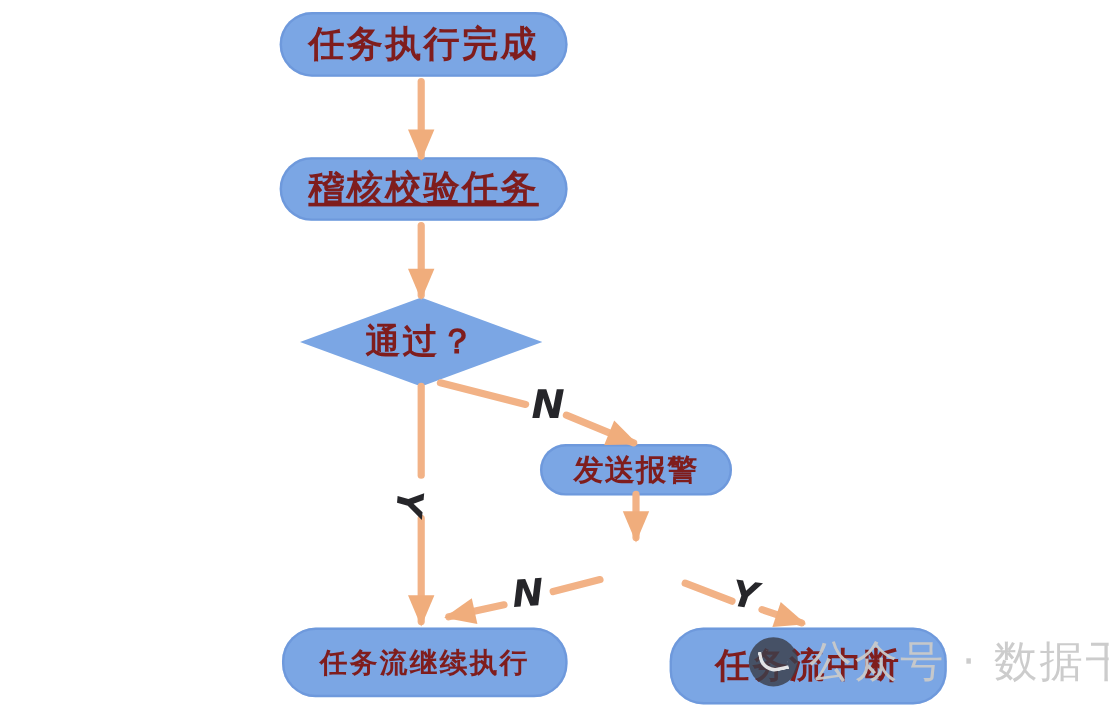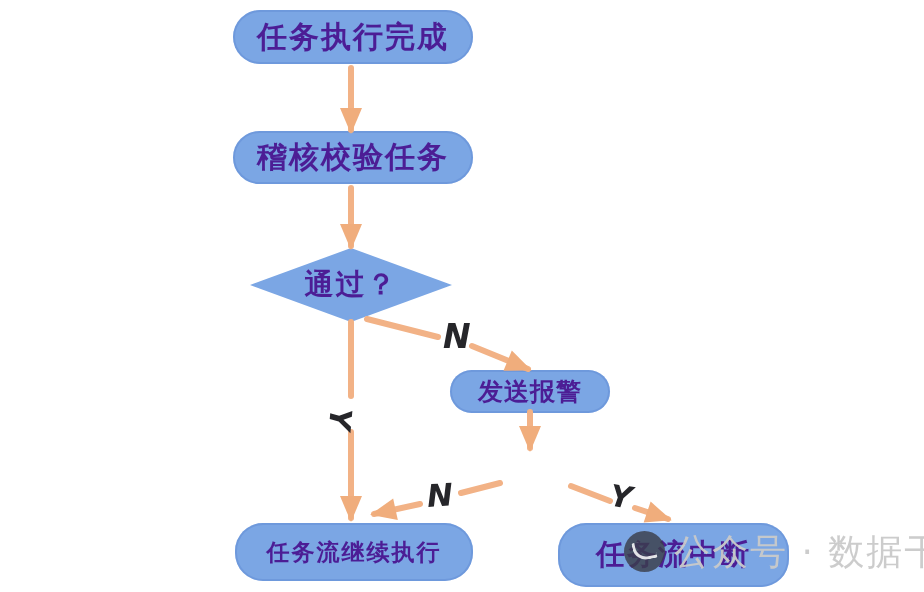--- a/index.html
+++ b/index.html
@@ -6,33 +6,33 @@
   body { font-family:"DejaVu Sans", sans-serif; }
   .canvas {
     position:relative; width:924px; height:592px; margin:0 auto;
     background:#ffffff; overflow:hidden;
   }
   .edges-svg { position:absolute; left:0; top:0; width:924px; height:592px; pointer-events:none; }
   .edge { stroke:#F2B286; stroke-width:6; stroke-linecap:round; fill:none; }
 
   .node {
     position:absolute; display:flex; align-items:center; justify-content:center;
-    color:#4c1d95; font-weight:bold; letter-spacing:2px; text-align:center;
+    color:#7f1d1d; font-weight:bold; letter-spacing:2px; text-align:center;
   }
   .box {
     background:#7BA6E4; border-radius:28px;
     box-shadow: inset 0 0 0 2px rgba(96,138,210,0.45);
     font-size:30px;
   }
   .diamond {
     background:#7BA6E4;
     clip-path: polygon(50% 0, 100% 50%, 50% 100%, 0 50%);
   }
   .node-start     { left:233px; top:10px;  width:240px; height:54px; }
-  .node-audit     { left:233px; top:131px; width:240px; height:53px; }
+  .node-audit     { left:233px; top:131px; width:240px; height:53px;text-decoration:underline; }
   .node-pass      { left:250px; top:248px; width:202px; height:74px; font-size:29px; }
   .node-alert     { left:450px; top:370px; width:160px; height:43px; font-size:25px; border-radius:22px; letter-spacing:1px; }
   .node-strong    { left:450px; top:451px; width:162px; height:45px; font-size:21px; letter-spacing:1px; }
   .node-continue  { left:235px; top:523px; width:238px; height:58px; font-size:23px; }
   .node-interrupt { left:558px; top:523px; width:231px; height:64px; font-size:29px; }
 
   .lbl {
     position:absolute; font-style:italic; font-weight:600; color:#26262a;
     line-height:1;
   }

